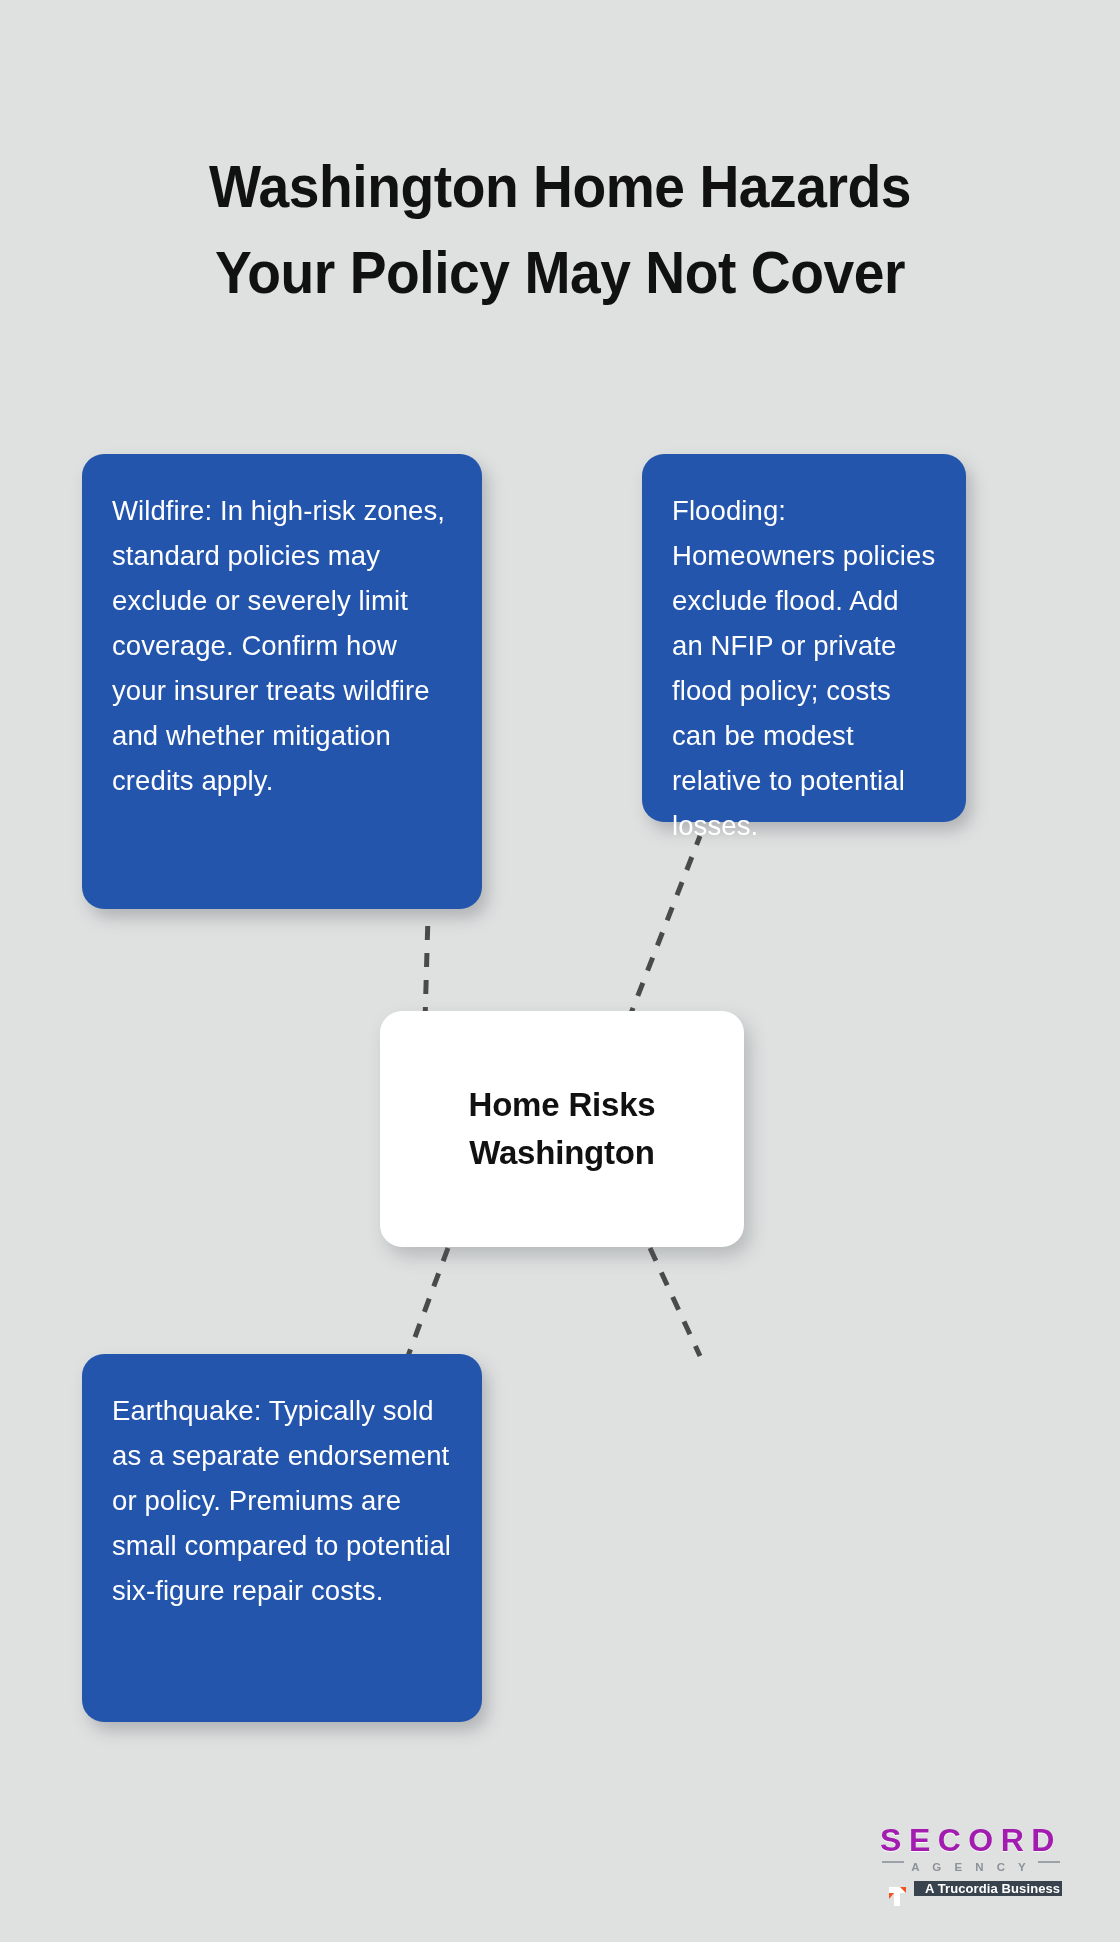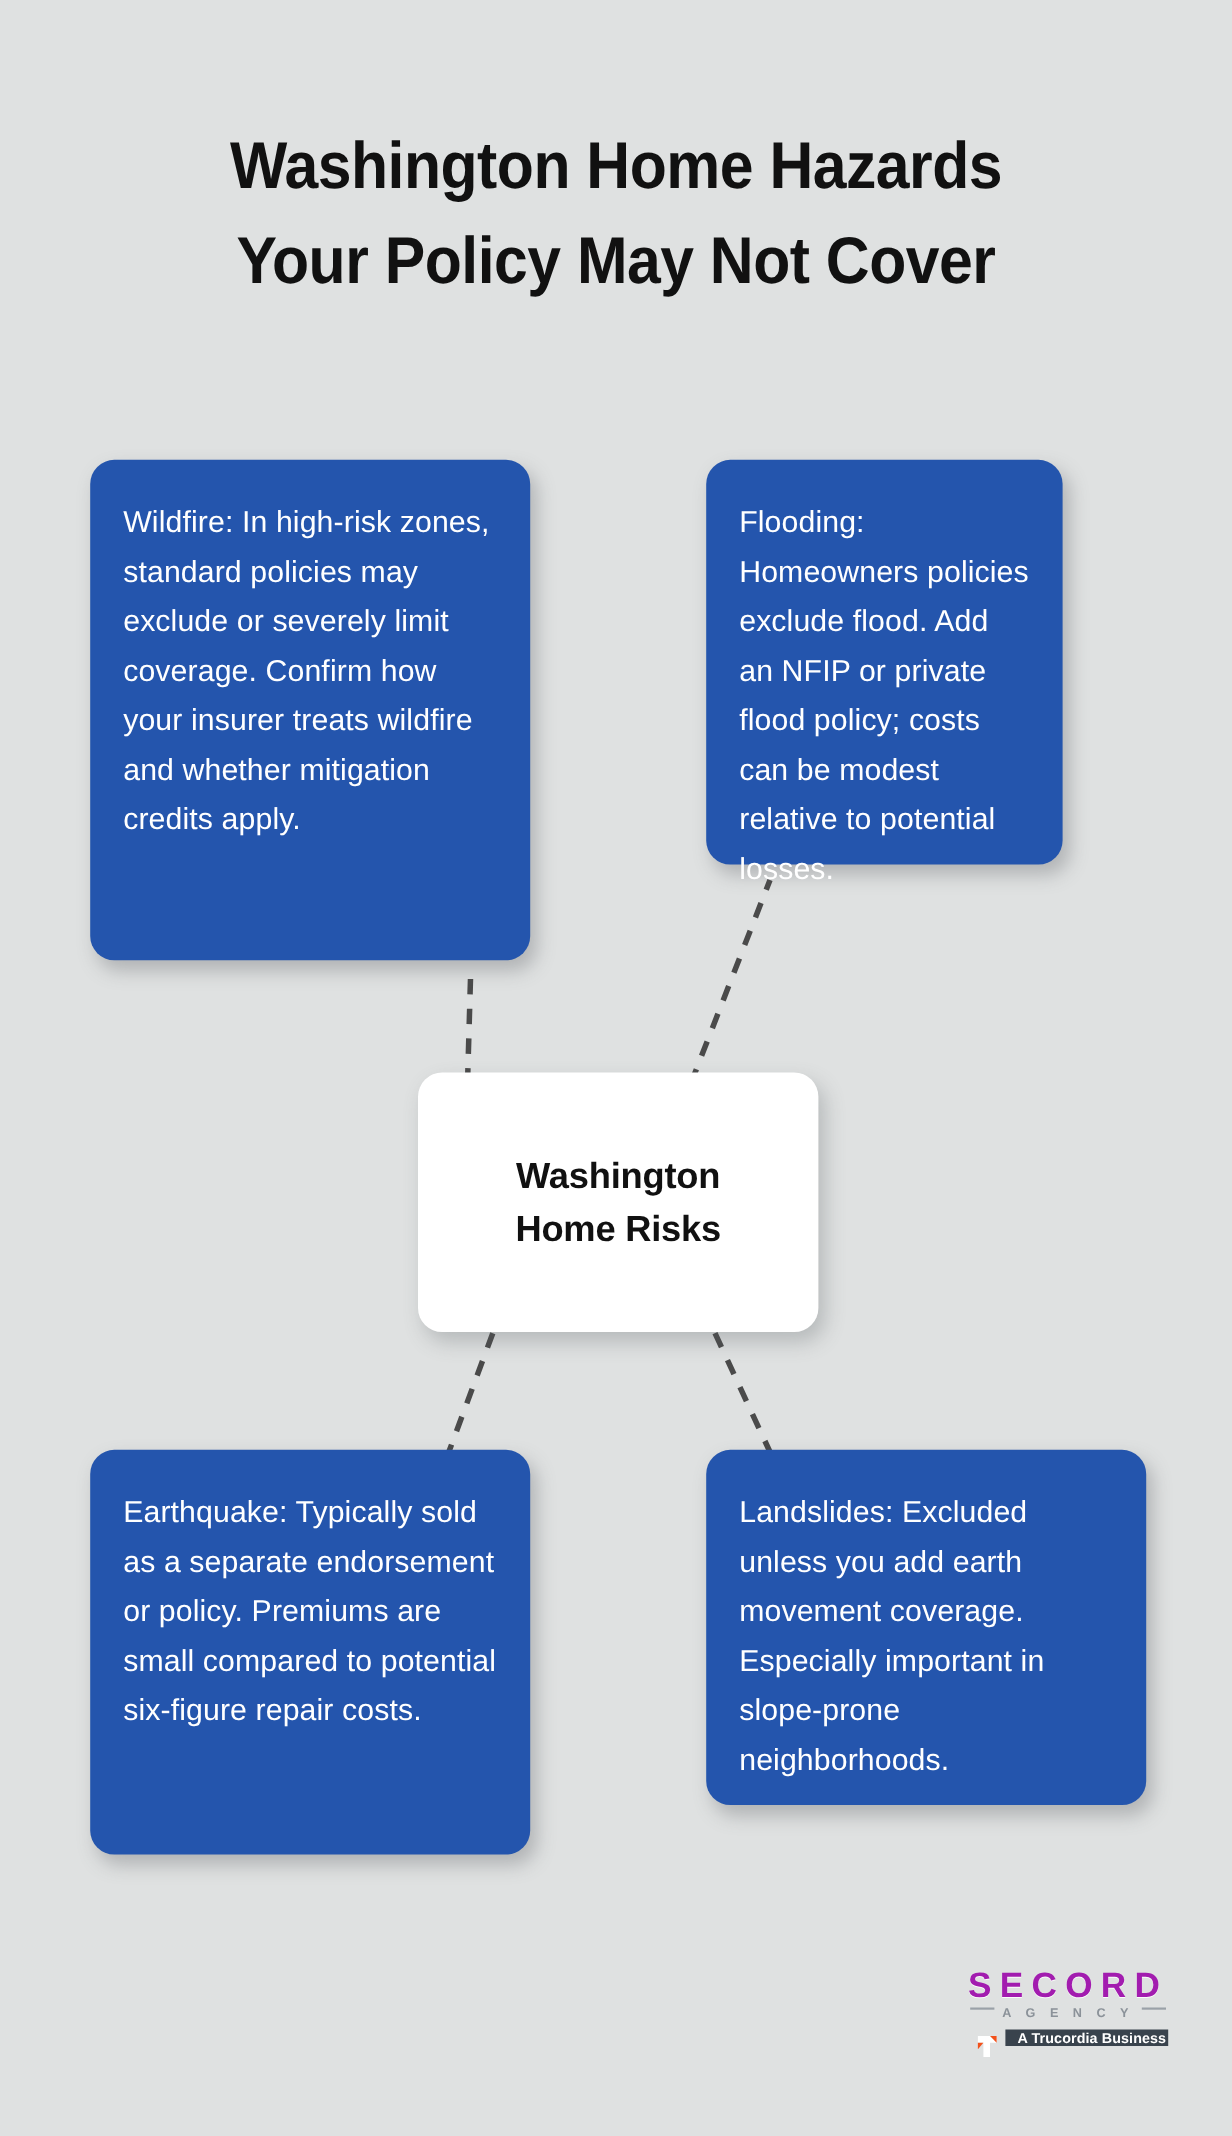--- a/index.html
+++ b/index.html
@@ -11,20 +11,21 @@
     height: 1942px;
     background: #dfe1e1;
     font-family: "Liberation Sans", sans-serif;
     position: relative;
     overflow: hidden;
   }
 
   #stage {
     position: absolute;
     inset: 0;
+    margin-top: 36px;
   }
 
   
   .title {
     position: absolute;
     left: 0;
     top: 108px;
     width: 1120px;
     text-align: center;
     color: #111111;
@@ -190,32 +191,29 @@
   <div class="card" id="card-wildfire">
     <span class="body">Wildfire: In high-risk zones, standard policies may exclude or severely limit coverage. Confirm how your insurer treats wildfire and whether mitigation credits apply.</span>
   </div>
 
   <div class="card" id="card-flooding">
     <span class="body">Flooding: Homeowners policies exclude flood. Add an NFIP or private flood policy; costs can be modest relative to potential losses.</span>
   </div>
 
   <div id="center-node">
     <div class="center-text">
+      <span>Home Risks</span>
       <span>Washington</span>
-      <span>Home Risks</span>
     </div>
   </div>
 
   <div class="card" id="card-earthquake">
     <span class="body">Earthquake: Typically sold as a separate endorsement or policy. Premiums are small compared to potential six-figure repair costs.</span>
   </div>
 
-  <div class="card" id="card-landslides">
-    <span class="body">Landslides: Excluded unless you add earth movement coverage. Especially important in slope-prone neighborhoods.</span>
-  </div>
 
   <div id="logo">
     <div class="logo-word">SECORD</div>
     <div class="logo-sub-row">
       <span class="logo-rule"></span>
       <span class="logo-sub">A G E N C Y</span>
       <span class="logo-rule"></span>
     </div>
     <div class="badge">
       <span class="badge-mark">

